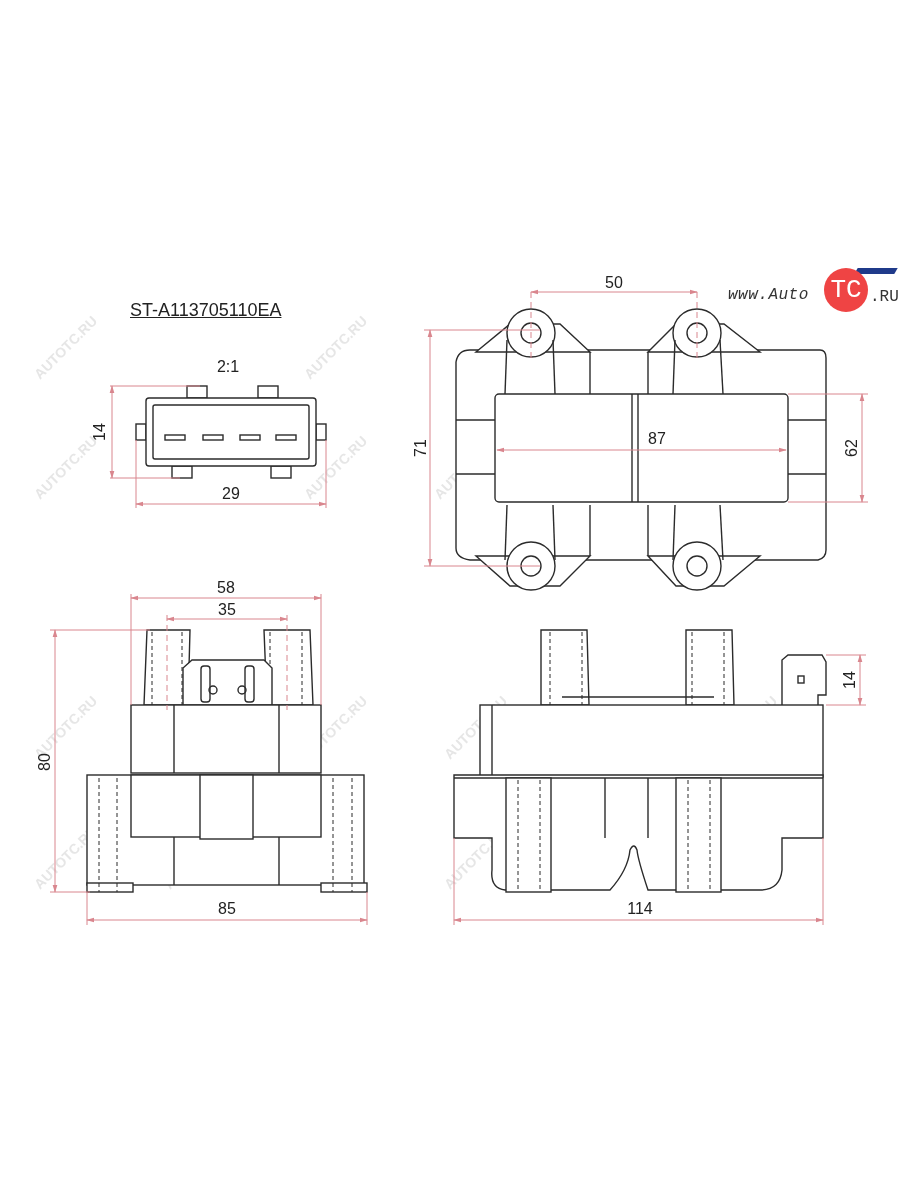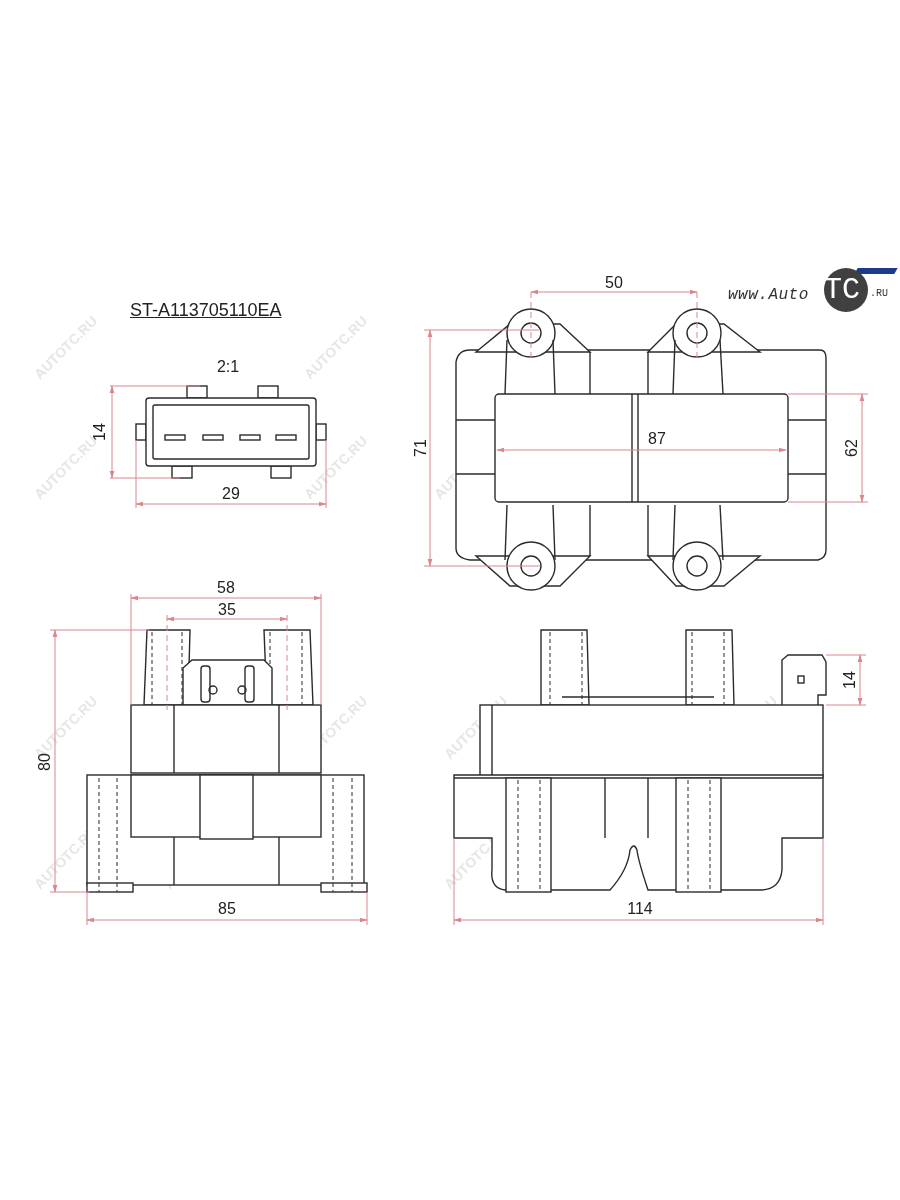--- a/index.html
+++ b/index.html
@@ -9,22 +9,22 @@
   .fl{fill:#fff;stroke:#2b2b2b;stroke-width:1.4;}
   .dim{stroke:#d9868e;stroke-width:1;fill:none;}
   .dsh{stroke:#d9868e;stroke-width:1;stroke-dasharray:6 4;fill:none;}
   .hid{stroke:#2b2b2b;stroke-width:1;stroke-dasharray:4 3;fill:none;}
   .arr{fill:#d9868e;}
   .dt{font-family:"Liberation Sans",sans-serif;font-size:16px;fill:#222;}
   .wm{font-family:"Liberation Sans",sans-serif;font-size:14px;fill:#e6e6e6;font-weight:bold;}
   .part{position:absolute;left:130px;top:300px;font-size:18px;color:#222;text-decoration:underline;}
   .logo{position:absolute;left:728px;top:268px;width:170px;height:50px;font-family:Liberation Mono, monospace;}
   .logo .www{position:absolute;left:0;top:18px;font-size:16px;color:#333;font-style:italic;letter-spacing:0.5px;}
-  .logo .tc{position:absolute;left:96px;top:0;width:44px;height:44px;border-radius:50%;background:#404040;color:#fff;font-size:30px;line-height:44px;text-align:left;}
-  .logo .ru{position:absolute;left:142px;top:20px;font-size:10px;color:#333;}
+  .logo .tc{position:absolute;left:96px;top:0;width:44px;height:44px;border-radius:50%;background:#ef4444;color:#fff;font-size:26px;line-height:44px;text-align:center;}
+  .logo .ru{position:absolute;left:142px;top:20px;font-size:16px;color:#333;}
   .logo .blue{position:absolute;left:128px;top:0;width:40px;height:6px;background:#1f3a8a;transform:skewX(-30deg);}
 </style>
 </head>
 <body>
 
 <div class="part">ST-A113705110EA</div>
 
 <div class="logo">
   <div class="blue"></div>
   <span class="www">www.Auto</span>

